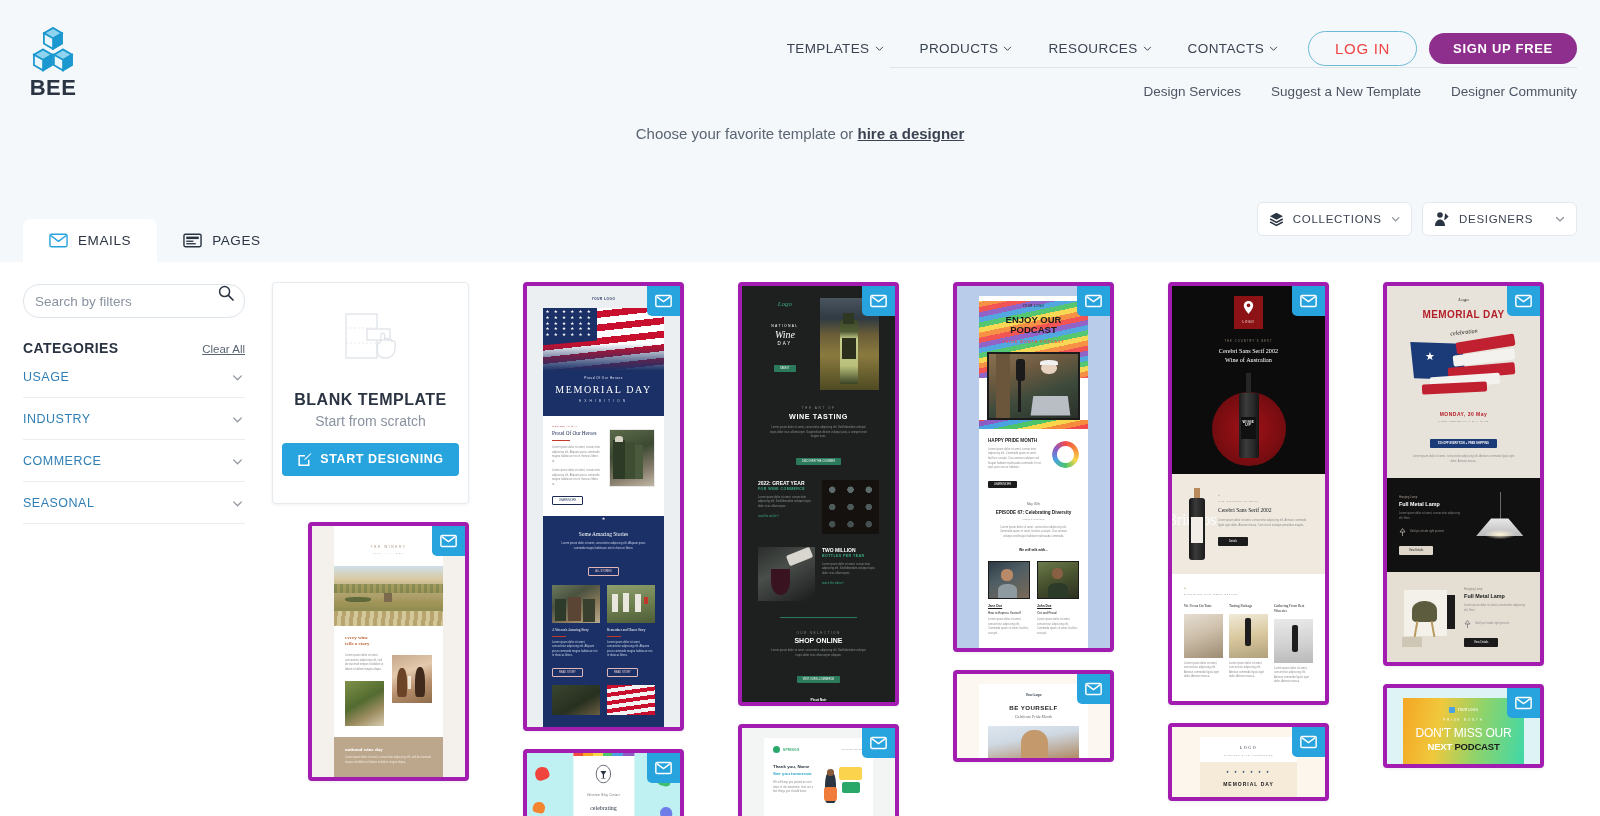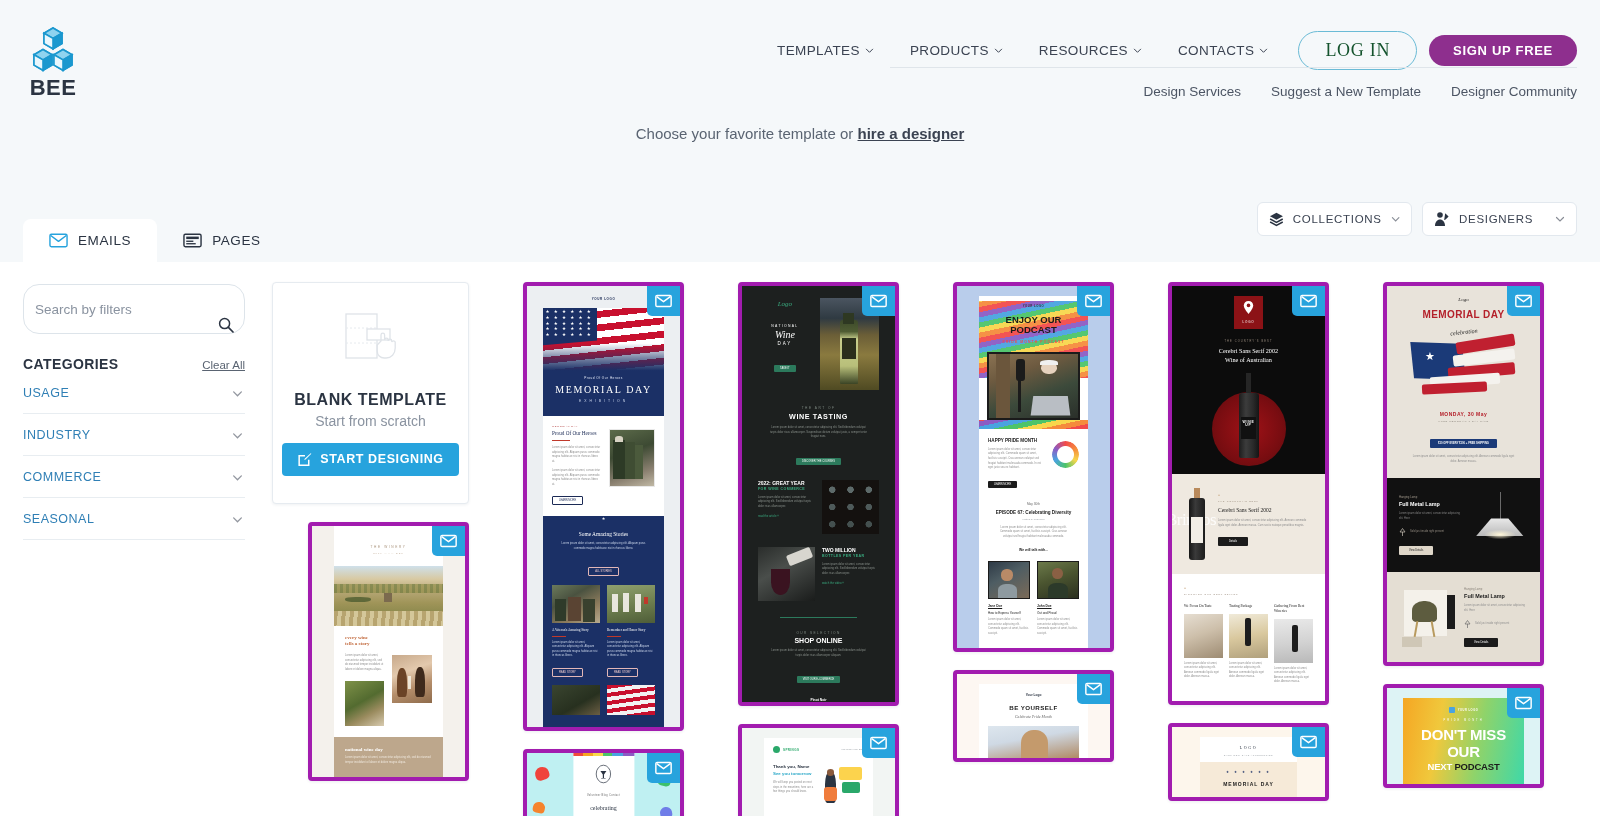--- a/index.html
+++ b/index.html
@@ -41,27 +41,27 @@
     padding: 6px 18px;
     cursor: pointer;
     display: flex; align-items: center; gap: 5px;
     white-space: nowrap;
   }
   .caret { width: 9px; height: 9px; display:block; }
   .btn-login {
     margin-left: 12px;
     border: 1px solid #6bbbd6;
     border-radius: 20px;
-    color: #14532d;
-    font-size: 18px;
+    color: #ef4444;
+    font-size: 15px;
     letter-spacing: 0.7px;
     padding: 8px 26px;
     background: transparent;
     cursor: pointer;
-    font-family: Liberation Serif, serif;
+    font-family: Liberation Sans, sans-serif;
     white-space: nowrap;
   }
   .btn-signup {
     margin-left: 12px;
     border: none;
     border-radius: 20px;
     background: #8e2f8e;
     color: #fff;
     font-size: 13px;
     font-weight: bold;
@@ -167,22 +167,22 @@
   }
   .sidebar {
     width: 268px;
     flex: 0 0 268px;
     padding: 22px 23px 0 23px;
   }
   .searchbox {
     position: relative;
     border: 1px solid #dde4ea;
     border-radius: 16px;
-    height: 50px;
-    display: flex; align-items: flex-end;
+    height: 34px;
+    display: flex; align-items: flex-start;
   }
   .searchbox input {
     border: none; outline: none;
     flex: 1;
     font-size: 13.5px;
     font-family: inherit;
     color: #4c5564;
     padding: 0 34px 0 11px;
     background: transparent;
     height: 100%;
@@ -1000,21 +1000,21 @@
               <path d="M2 2.4 L10 8.3 L18 2.4" fill="none" stroke="#fff" stroke-width="1.7" stroke-linejoin="round"></path>
             </svg>
         </div>
         <div class="tpl ct" style="padding:10px 16px 0;">
           <div style="background:linear-gradient(100deg,#f5a623 0%,#f0c83c 30%,#8fd36a 62%,#3fd8a8 100%);padding:9px 8px 12px;">
             <div style="display:flex;align-items:center;justify-content:center;gap:3px;">
               <div style="width:6px;height:6px;background:#4aa3e0;border-radius:1px;"></div>
               <span style="font-size:2.6px;color:#fff;font-weight:bold;letter-spacing:.5px;">YOUR LOGO</span>
             </div>
             <div style="font-size:2.6px;color:#fff;letter-spacing:2px;margin-top:6px;">PRIDE MONTH</div>
-            <div style="font-size:15px;font-weight:bold;color:#fff;margin-top:4px;letter-spacing:-.2px;">DON'T MISS OUR</div>
+            <div style="font-size:12px;font-weight:normal;color:#fff;margin-top:4px;letter-spacing:-.2px;">DON'T MISS OUR</div>
             <div style="font-size:9.5px;font-weight:bold;margin-top:1px;letter-spacing:-.2px;">
               <span style="color:#fff;">NEXT </span><span style="color:#1b1b1b;">PODCAST</span>
             </div>
           </div>
         </div>
       </div>
     </div>
 
   </div>
 </div>

